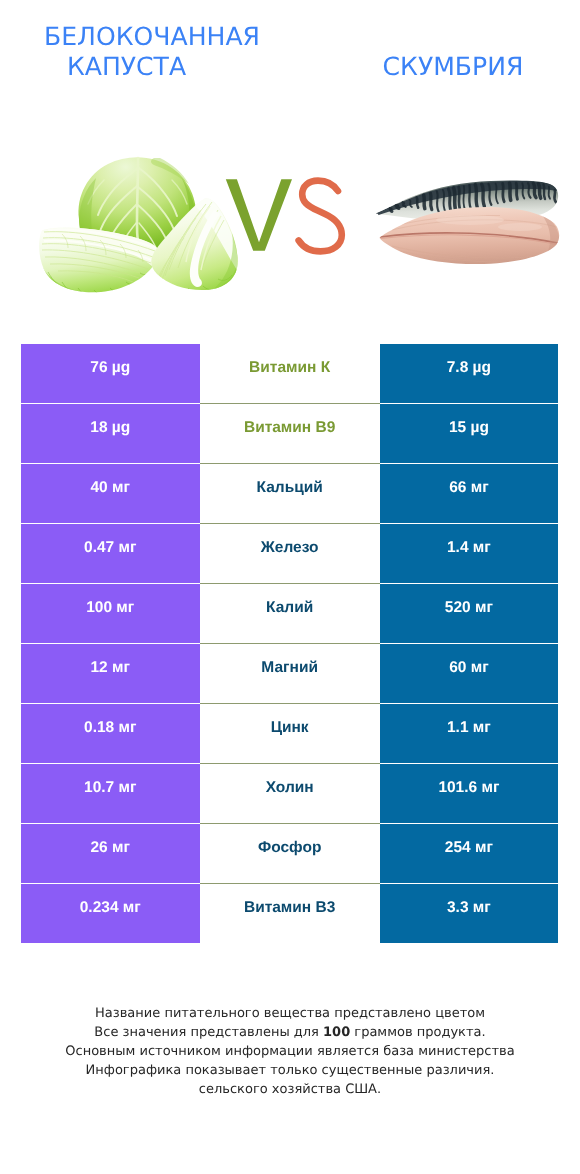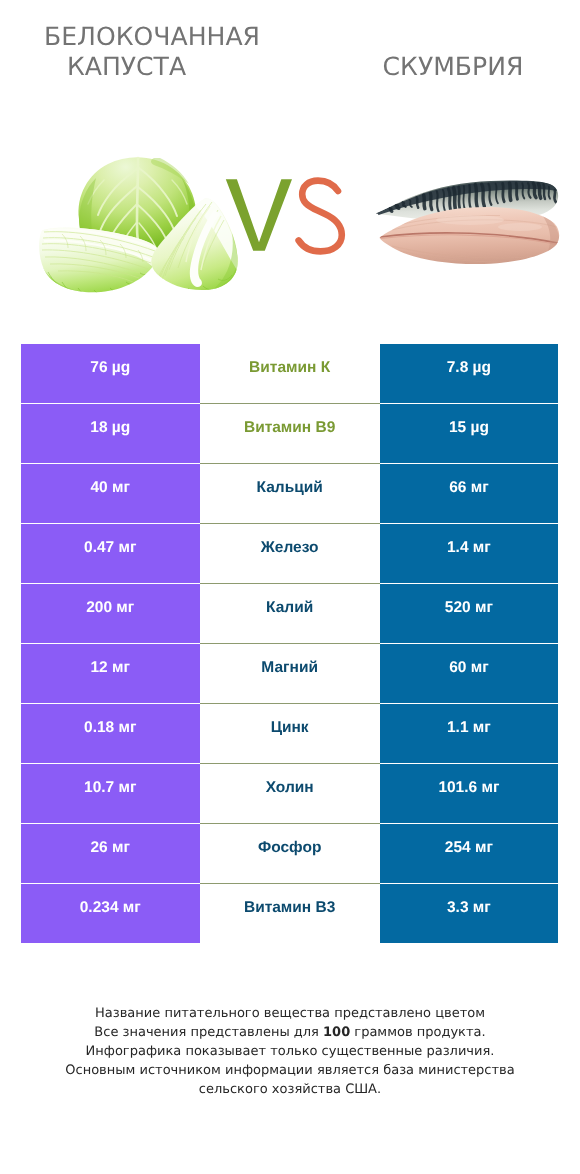--- a/index.html
+++ b/index.html
@@ -8,21 +8,21 @@
     width:580px;height:1174px;background:#ffffff;
     font-family:"DejaVu Sans",sans-serif;
     overflow:hidden;position:relative;
     -webkit-font-smoothing:antialiased;
     text-rendering:geometricPrecision;
   }
   .page{position:absolute;left:0;top:0;width:580px;height:1174px;background:#fff;}
 
   
   .title{
-    position:absolute;text-align:center;color:#737373;
+    position:absolute;text-align:center;color:#3b82f6;
     font-size:25.1px;line-height:30px;font-weight:400;white-space:nowrap;
   }
   .title-l1{left:0px;top:21.5px;width:304px;}
   .title-l2{left:0px;top:51.5px;width:253px;}
   .title-right{left:290px;top:51.5px;width:326px;}
 
   
   .hero{position:absolute;left:0;top:120px;width:580px;height:212px;}
   .hero svg{display:block;}
 
@@ -268,21 +268,21 @@
         <div class="cell cl">40 мг</div>
         <div class="cell cm">Кальций</div>
         <div class="cell cr">66 мг</div>
       </div>
       <div class="row win-o">
         <div class="cell cl">0.47 мг</div>
         <div class="cell cm">Железо</div>
         <div class="cell cr">1.4 мг</div>
       </div>
       <div class="row win-o">
-        <div class="cell cl">200 мг</div>
+        <div class="cell cl">100 мг</div>
         <div class="cell cm">Калий</div>
         <div class="cell cr">520 мг</div>
       </div>
       <div class="row win-o">
         <div class="cell cl">12 мг</div>
         <div class="cell cm">Магний</div>
         <div class="cell cr">60 мг</div>
       </div>
       <div class="row win-o">
         <div class="cell cl">0.18 мг</div>
@@ -302,18 +302,18 @@
       <div class="row win-o">
         <div class="cell cl">0.234 мг</div>
         <div class="cell cm">Витамин B3</div>
         <div class="cell cr">3.3 мг</div>
       </div>
     </div>
 
   <div class="footer">
       <div>Название питательного вещества представлено цветом</div>
       <div>Все значения представлены для <span class="emph">100</span> граммов продукта.</div>
+      <div>Основным источником информации является база министерства</div>
       <div>Инфографика показывает только существенные различия.</div>
-      <div>Основным источником информации является база министерства</div>
       <div>сельского хозяйства США.</div>
     </div>
 
 </div>
 
 </body></html>

